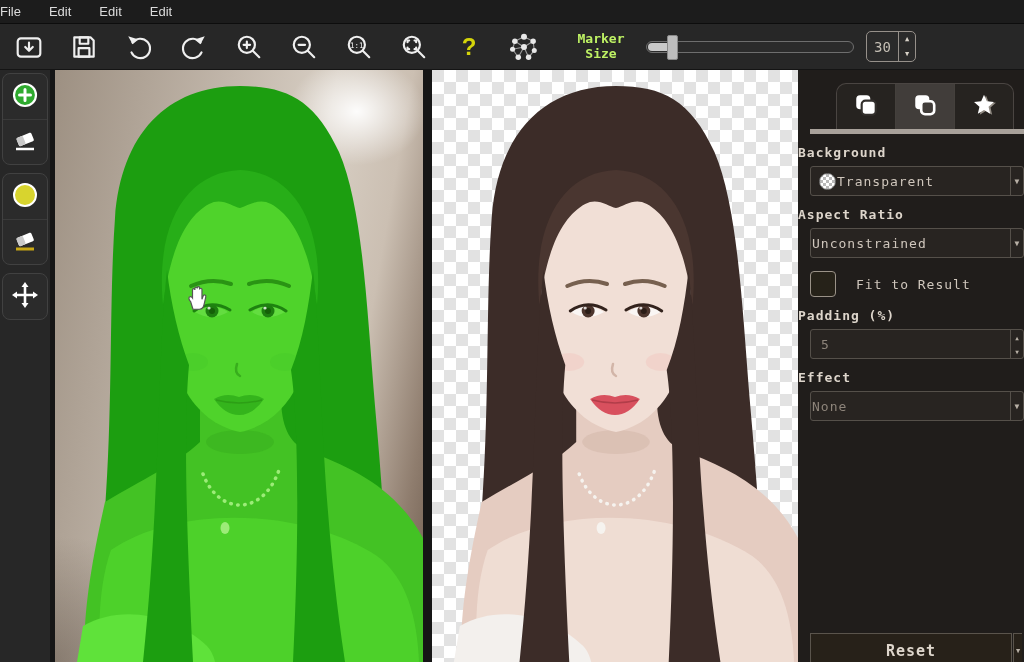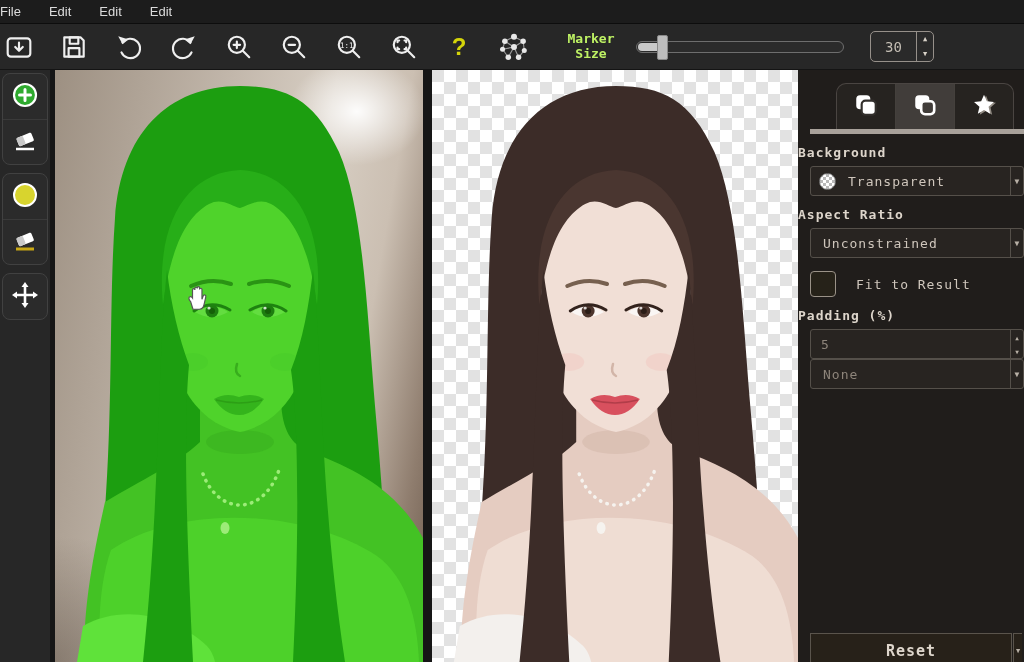--- a/index.html
+++ b/index.html
@@ -13,39 +13,39 @@
   
   .menubar {
     height:24px; background:#1c1c1c; display:flex; align-items:center;
     gap:28px; border-bottom:1px solid #0d0d0d;
     font-family:"Liberation Sans", sans-serif;
   }
   .menu-item { color:#dcdcdc; font-size:13px; cursor:default; }
   
   .toolbar {
     height:46px; background:#272727; display:flex; align-items:center;
-    border-bottom:1px solid #141414; padding-left:0;
+    border-bottom:1px solid #141414; padding-left:10px;
   }
   .tbtn {
     width:38px; height:40px; margin-right:17px; display:flex; align-items:center;
     justify-content:center; background:transparent; border:none; cursor:pointer;
   }
   .tbtn svg { display:block; }
   .help-btn { font-size:24px; font-weight:bold; color:#d4d40a; line-height:1; }
   .marker-label {
     margin-left:6px; width:70px; text-align:center; color:#bef264;
     font-size:13px; font-weight:bold; line-height:1.15;
   }
   .slider { position:relative; width:208px; height:12px; margin-left:10px;
     border:1px solid #6e6e6e; border-radius:7px; background:#2b2b2b; }
   .slider-fill { position:absolute; left:1px; top:1px; bottom:1px; width:26px;
     background:#c9c9c9; border-radius:6px 0 0 6px; }
   .slider-handle { position:absolute; left:20px; top:-7px; width:11px; height:25px;
     background:#bdbdbd; border:1px solid #8a8a8a; border-radius:2px; }
-  .spin { display:flex; margin-left:26px; width:64px; height:31px;
+  .spin { display:flex; margin-left:12px; width:50px; height:31px;
     border:1px solid #96908a; border-radius:5px; overflow:hidden; background:#2a2a2a; }
   .spin input { flex:1; width:30px; background:transparent; border:none; outline:none;
     color:#c4beb4; font:14px "DejaVu Sans Mono", monospace; text-align:center; }
   .spin .arrows { width:17px; border-left:1px solid #96908a; display:flex;
     flex-direction:column; }
   .spin .arrows span { flex:1; display:flex; align-items:center; justify-content:center;
     font-size:7px; color:#d8d2c8; cursor:pointer; }
   
   .body { display:flex; height:592px; }
   .sidebar { width:50px; background:#272727; padding:3px 2px 0 2px; flex:none; }
@@ -85,21 +85,21 @@
     overflow:hidden; background:#262320; }
   .tab { flex:1; display:flex; align-items:center; justify-content:center;
     background:transparent; border:none; cursor:pointer; }
   .tab + .tab { border-left:1px solid #44403c; }
   .tab.selected { background:#413d3a; }
   .panel-divider { margin-left:12px; height:5px; background:#a8a19a; }
   .panel-label { margin:11px 0 6px 0; font-size:13px; font-weight:bold;
     letter-spacing:1px; color:#ddd5cb; }
   .dd { display:flex; align-items:center; margin-left:12px; height:30px;
     background:#282421; border:1px solid #55504a; border-radius:3px; overflow:hidden; }
-  .dd .dd-text { flex:1; padding-left:12px; font-size:13px; letter-spacing:1px;
+  .dd .dd-text { flex:1; padding-left:1px; font-size:13px; letter-spacing:1px;
     color:#cfc6bc; white-space:nowrap; overflow:hidden; }
   .dd .dd-text.dim, .num .dim { color:#8d847a; }
   .dd .dd-arrow { width:13px; align-self:stretch; border-left:1px solid #55504a;
     display:flex; align-items:center; justify-content:center; font-size:8px; color:#b8b0a6; }
   .swatch { width:17px; height:17px; margin-left:8px; border-radius:50%; flex:none;
     background-image:conic-gradient(#fff 25%, #b9b9b9 25% 50%, #fff 50% 75%, #b9b9b9 75%);
     background-size:6px 6px; border:1px solid #777; }
   .check-row { display:flex; align-items:center; margin:13px 0 0 12px; }
   .checkbox { width:26px; height:26px; border:1px solid #9a9288; border-radius:4px;
     background:#262219; cursor:pointer; }
@@ -403,20 +403,21 @@
 
       <div class="panel-label">Padding (%)</div>
       <div class="num">
         <input readonly="" class="dim" value="5" style="">
         <div class="arrows">
           <span>▲</span>
           <span>▼</span>
         </div>
       </div>
 
+      <div class="panel-label">Effect</div>
       <div class="dd">
         <span class="dd-text dim">None</span>
         <span class="dd-arrow">▼</span>
       </div>
 
       <button class="reset-btn">Reset</button>
       <div class="reset-arrow">▼</div>
     </div>
   </div>
 </div>

